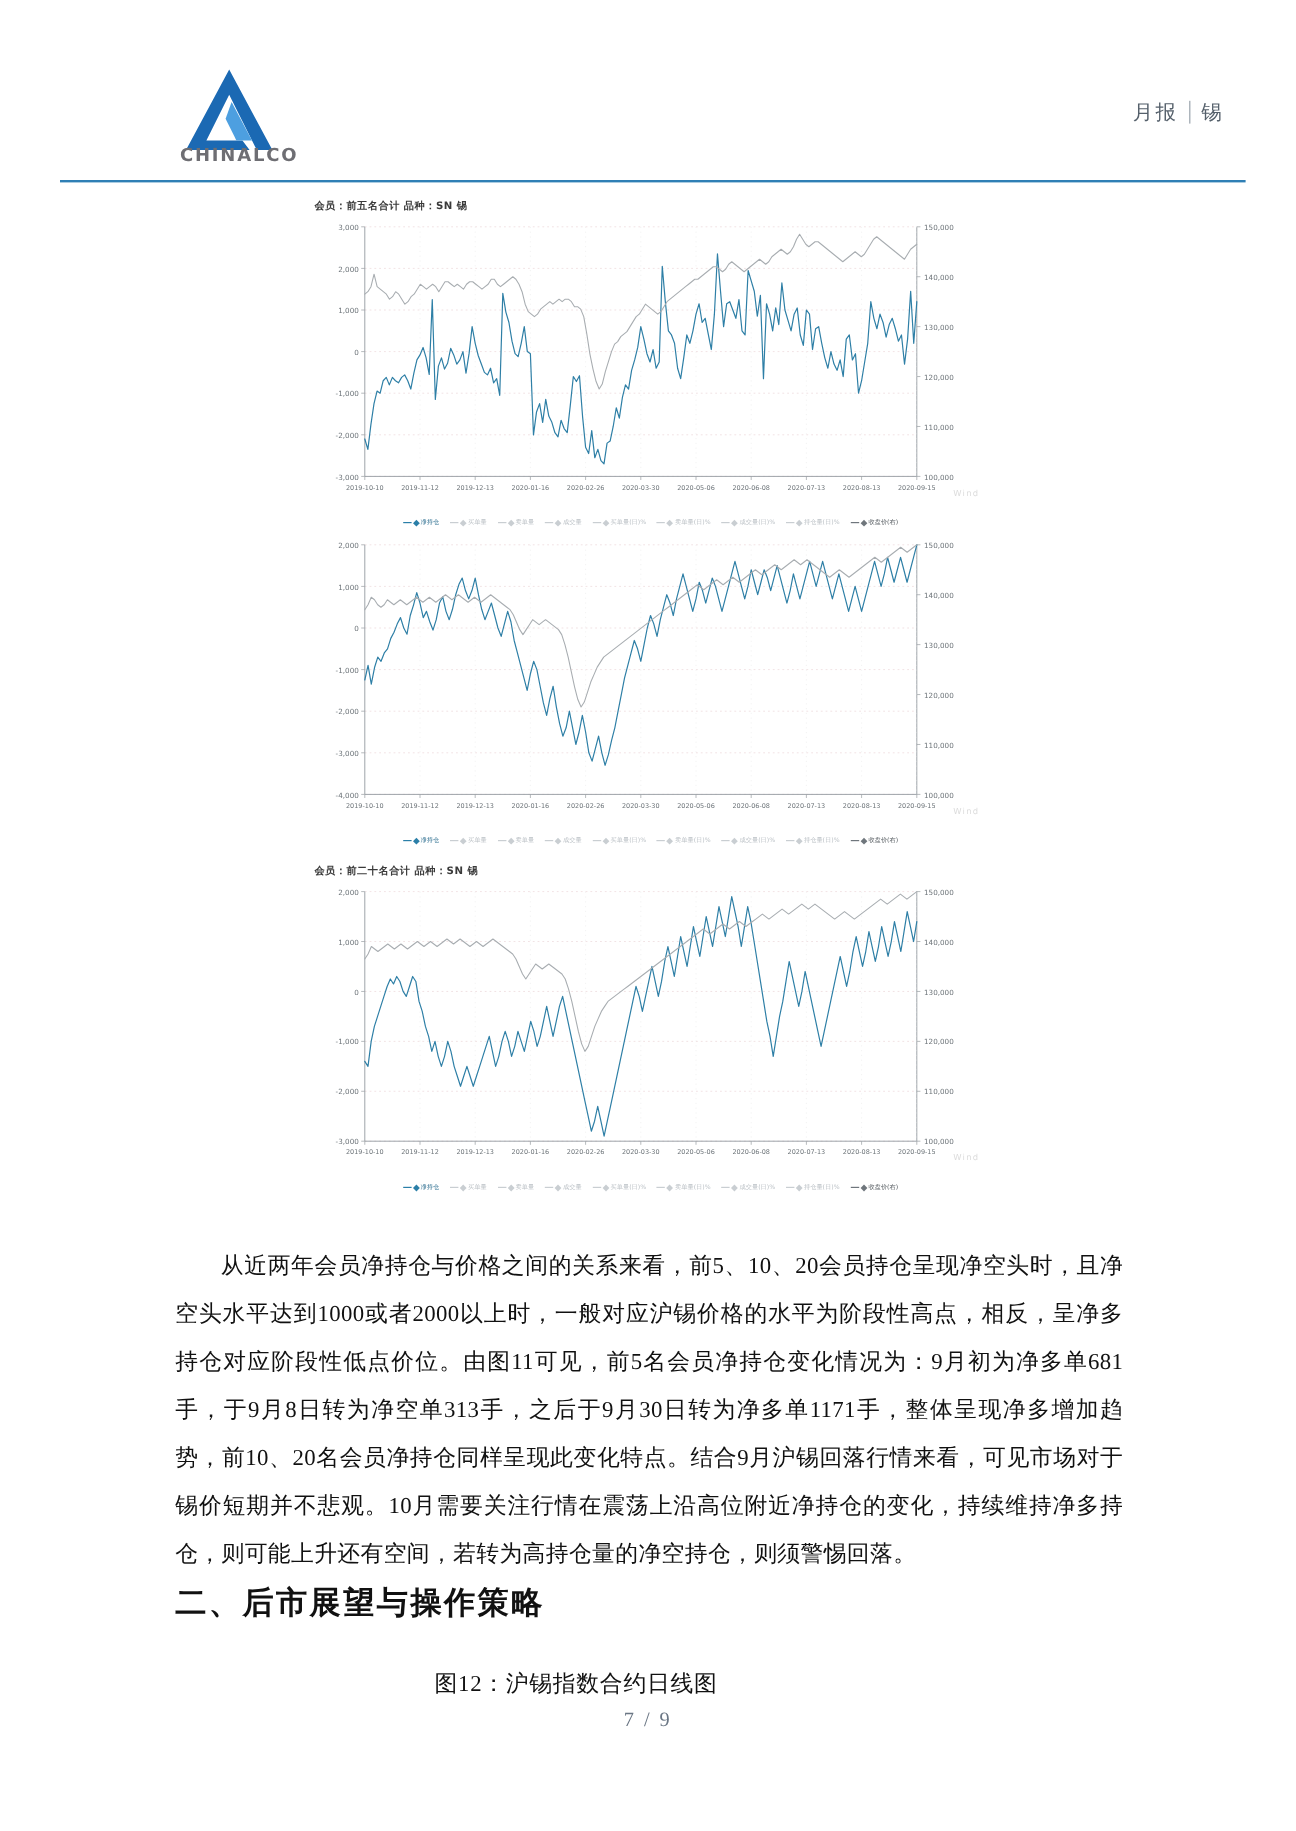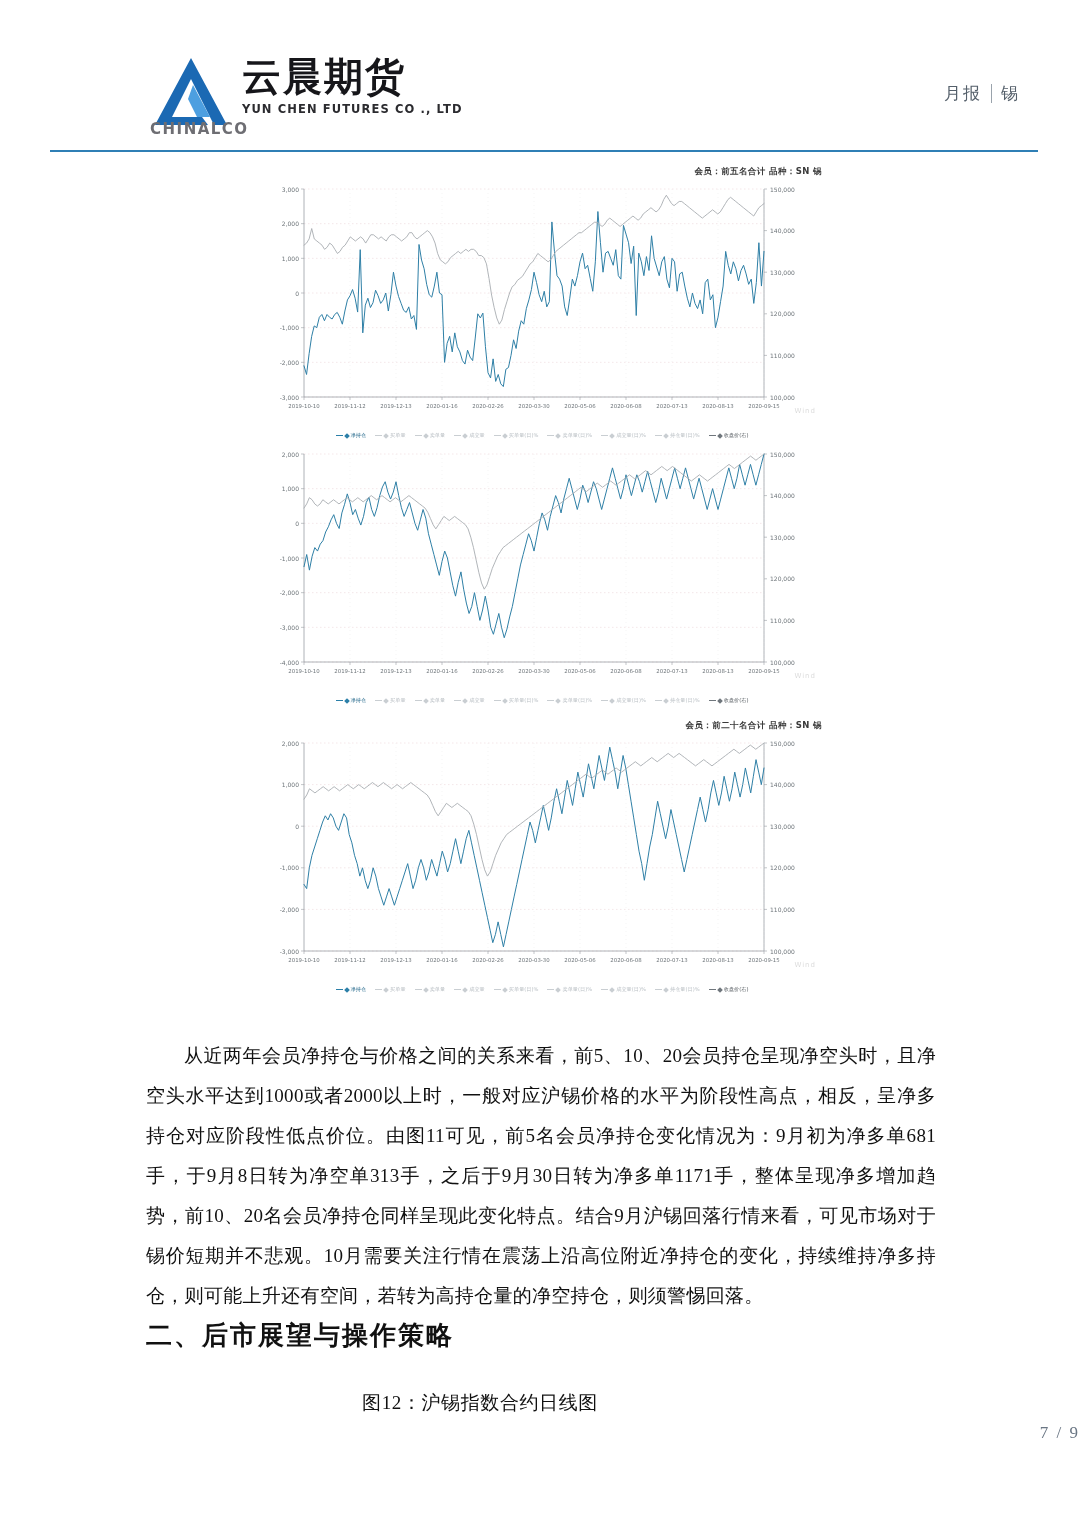--- a/index.html
+++ b/index.html
@@ -102,21 +102,21 @@
     background: #2f7fb5;
   }
 
   
   .chart-block {
     position: absolute;
     left: 262px;
     width: 560px;
   }
   .chart-title {
-    text-align: right;
+    text-align: left;
     font-family: "DejaVu Sans", sans-serif;
     font-size: 8.5px;
     font-weight: bold;
     color: #3a3a3a;
     margin-bottom: 3px;
     letter-spacing: .4px;
   }
   .chart-frame {
     position: relative;
     width: 560px;
@@ -209,43 +209,39 @@
     font-family: "Liberation Serif", serif;
     font-size: 19px;
     color: #111;
     letter-spacing: .6px;
   }
   .footer {
     position: absolute;
     left: 0;
     top: 1423px;
     width: 1080px;
-    text-align: right;
+    text-align: center;
     font-family: "Liberation Serif", serif;
     font-size: 17px;
     color: #6a7684;
     letter-spacing: 2px;
   }
 </style>
 </head>
 <body>
 
 <div class="page">
 
   <div class="header">
     <div class="logo-wrap">
       <div class="logo-mark">
         <svg width="78" height="82" viewBox="0 0 78 82" xmlns="http://www.w3.org/2000/svg">
           <path d="M39 3 L75 70 L62 70 L39 24 L20 62 L50 62 L56 70 L3 70 Z" fill="#1b69b3"></path>
           <path d="M41 30 L58 62 L45 62 L36 44 Z" fill="#4d9fe0"></path>
         </svg>
-      </div>
-      <div class="logo-text">
-        <div class="logo-cn">云晨期货</div>
-        <div class="logo-en">YUN CHEN FUTURES CO ., LTD</div>
       </div>
     </div>
     <div class="logo-chinalco">CHINALCO</div>
 
     <div class="header-right">
       <span>月报</span>
       <span class="vbar"></span>
       <span>锡</span>
     </div>
     <div class="header-rule"></div>

